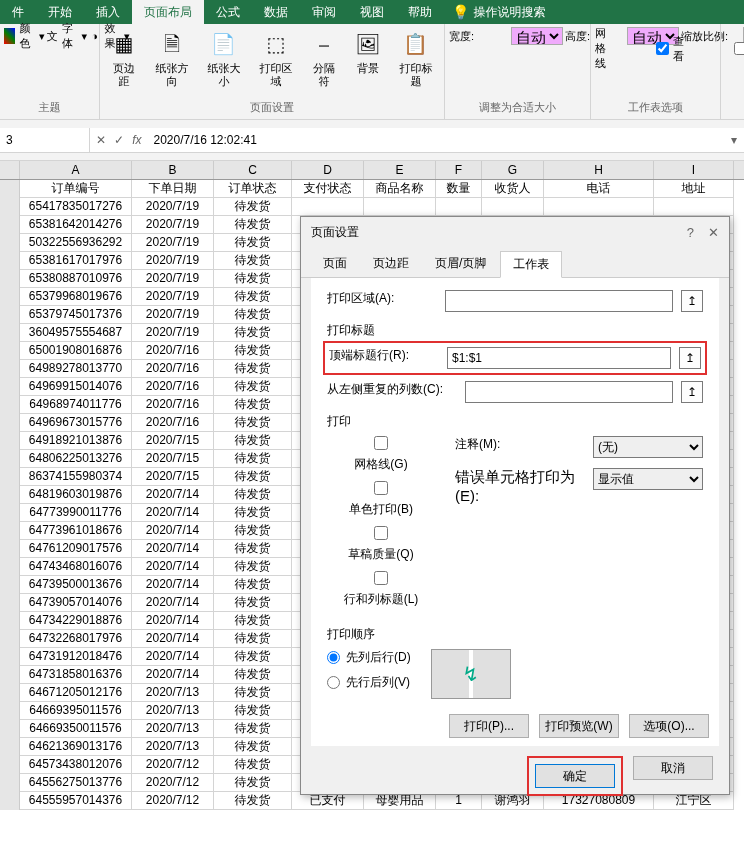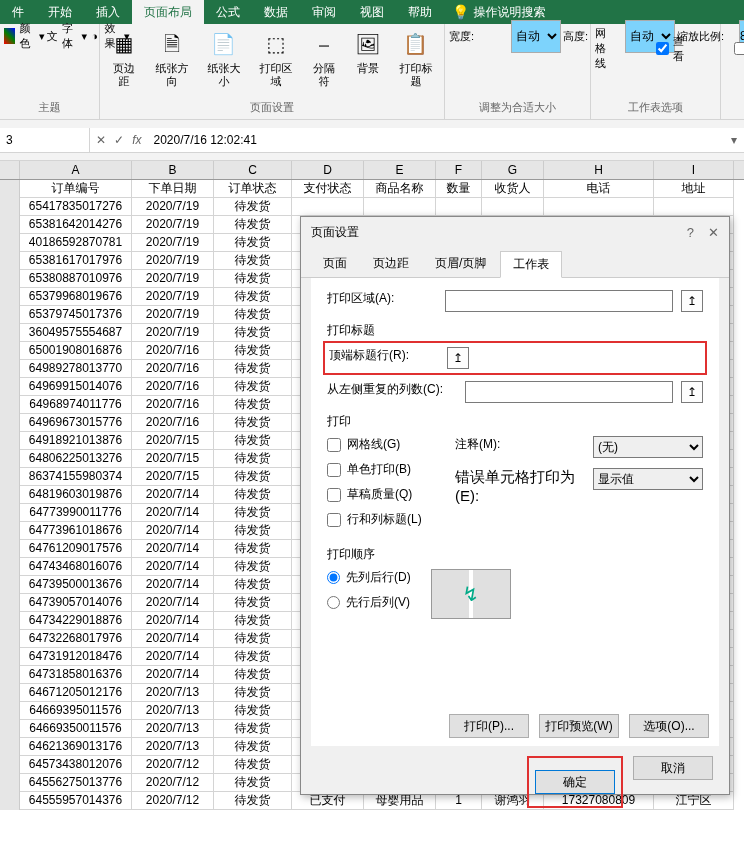--- a/index.html
+++ b/index.html
@@ -17,21 +17,21 @@
     .ribbon-group { border-right: 1px solid #d4d4d4; display: flex; flex-direction: column; padding: 2px 4px; }
     .ribbon-group-body { flex: 1; display: flex; align-items: flex-start; gap: 4px; }
     .ribbon-group-label { text-align: center; font-size: 11px; color: #666; padding: 2px 0; }
     .ribbon-btn { display: flex; flex-direction: column; align-items: center; gap: 2px; padding: 2px 4px; cursor: pointer; line-height: 1.2; }
     .ribbon-btn-icon { width: 32px; height: 32px; display: flex; align-items: center; justify-content: center; font-size: 20px; }
     .ribbon-btn-label { font-size: 11px; text-align: center; }
     .ribbon-mini { display: flex; gap: 2px; }
     .ribbon-mini-row { display: flex; align-items: center; gap: 4px; font-size: 11px; height: 20px; cursor: pointer; }
     .ribbon-mini-icon { width: 16px; height: 16px; display: inline-flex; align-items: center; justify-content: center; }
     .ribbon-check { display: flex; align-items: center; gap: 4px; font-size: 11px; margin-left: 48px; }
-    .ribbon-select { height: 33px; font-size: 12px; border: 1px solid #ababab; background: #7dd3fc; min-width: 50px; }
+    .ribbon-select { height: 18px; font-size: 15px; border: 1px solid #ababab; background: #f0abfc; min-width: 50px; }
     
     
     .formula-area { background: #fff; border-bottom: 1px solid #d4d4d4; }
     .formula-bar { display: flex; height: 24px; align-items: center; }
     .name-box { width: 90px; border-right: 1px solid #d4d4d4; padding: 0 6px; height: 100%; display: flex; align-items: center; }
     .name-box input { border: none; width: 100%; font-size: 12px; outline: none; }
     .fx-area { display: flex; align-items: center; gap: 8px; padding: 0 6px; color: #999; }
     .fx-btn { cursor: pointer; color: #666; }
     .formula-input { flex: 1; padding: 0 6px; }
     .formula-input input { border: none; width: 100%; font-size: 12px; outline: none; }
@@ -61,32 +61,32 @@
     .dlg-tab { padding: 4px 12px; background: #f0f0f0; cursor: pointer; font-size: 12px; }
     .dlg-tab.active { background: #fff; border: 1px solid #ccc; border-bottom: 1px solid #fff; margin-bottom: -1px; }
     
     .dlg-body { padding: 12px 16px; background: #fff; margin: 0 10px; height: 468px; }
     .dlg-row { display: flex; align-items: flex-start; margin-bottom: 10px; gap: 8px; }
     .dlg-label { min-width: 110px; font-size: 12px; }
     .dlg-input { flex: 1; height: 22px; border: 1px solid #7a7a7a; padding: 0 4px; font-size: 12px; }
     .dlg-ref-btn { width: 22px; height: 22px; border: 1px solid #7a7a7a; background: #fdfdfd; display: flex; align-items: center; justify-content: center; cursor: pointer; }
     .dlg-section { font-size: 12px; margin: 10px 0 6px 0; }
     .highlight-box { border: 2px solid #e03030; padding: 4px; margin: -4px; }
-    .dlg-checkbox-row { display: flex; align-items: center; gap: 6px; font-size: 12px; margin-bottom: 8px; }
+    .dlg-checkbox-row { display: flex; align-items: center; gap: 6px; font-size: 12px; margin-bottom: 8px; flex-direction: column; }
     .dlg-checkbox-row input[type=checkbox] { width: 14px; height: 14px; }
     .dlg-combo { height: 22px; border: 1px solid #7a7a7a; min-width: 110px; font-size: 12px; }
     .dlg-radio-row { display: flex; align-items: center; gap: 6px; font-size: 12px; margin-bottom: 8px; }
     .dlg-order-area { display: flex; gap: 20px; align-items: flex-end; }
     .dlg-order-opts { }
     .dlg-order-img { width: 80px; height: 50px; background: linear-gradient(90deg, #e0e0e0 0%, #e0e0e0 48%, transparent 48%, transparent 52%, #e0e0e0 52%); border: 1px solid #999; display:flex; align-items:center; justify-content:center; font-size:20px; color:#0a8; }
     
     .dlg-buttons { display: flex; justify-content: flex-end; gap: 10px; padding: 10px 16px; }
     .dlg-btn { min-width: 80px; height: 24px; border: 1px solid #adadad; background: #e1e1e1; font-size: 12px; cursor: pointer; }
     .dlg-btn.primary { border: 1px solid #0078d7; }
-    .highlight-btnbox { border: 2px solid #e03030; padding: 12px 6px; }
+    .highlight-btnbox { border: 2px solid #e03030; padding: 6px 6px; }
   </style>
 </head>
 <body>
 
 <div class="ribbon-tabs">
   <div class="ribbon-tab">件</div>
   <div class="ribbon-tab">开始</div>
   <div class="ribbon-tab">插入</div>
   <div class="ribbon-tab active">页面布局</div>
   <div class="ribbon-tab">公式</div>
@@ -257,21 +257,21 @@
         <div class="cell colC">待发货</div>
         <div class="cell colD"></div>
         <div class="cell colE"></div>
         <div class="cell colF"></div>
         <div class="cell colG"></div>
         <div class="cell colH"></div>
         <div class="cell colI"></div>
       </div>
       <div class="data-row">
         <div class="row-selector"></div>
-        <div class="cell colA">40186592870781</div>
+        <div class="cell colA">50322556936292</div>
         <div class="cell colB">2020/7/19</div>
         <div class="cell colC">待发货</div>
         <div class="cell colD"></div>
         <div class="cell colE"></div>
         <div class="cell colF"></div>
         <div class="cell colG"></div>
         <div class="cell colH"></div>
         <div class="cell colI"></div>
       </div>
       <div class="data-row">
@@ -666,20 +666,21 @@
   <div class="dlg-body">
     <div class="dlg-row">
       <span class="dlg-label">打印区域(A):</span>
       <input class="dlg-input" value="" style="">
       <div class="dlg-ref-btn">↥</div>
     </div>
     <div class="dlg-section">打印标题</div>
     <div class="highlight-box">
       <div class="dlg-row" style="margin-bottom:0">
         <span class="dlg-label">顶端标题行(R):</span>
+        <input class="dlg-input" value="$1:$1" style="">
         <div class="dlg-ref-btn">↥</div>
       </div>
     </div>
     <div class="dlg-row" style="margin-top:10px">
       <span class="dlg-label" style="min-width:130px">从左侧重复的列数(C):</span>
       <input class="dlg-input" value="" style="">
       <div class="dlg-ref-btn">↥</div>
     </div>
     <div class="dlg-section">打印</div>
     <div style="display:flex;gap:20px">

